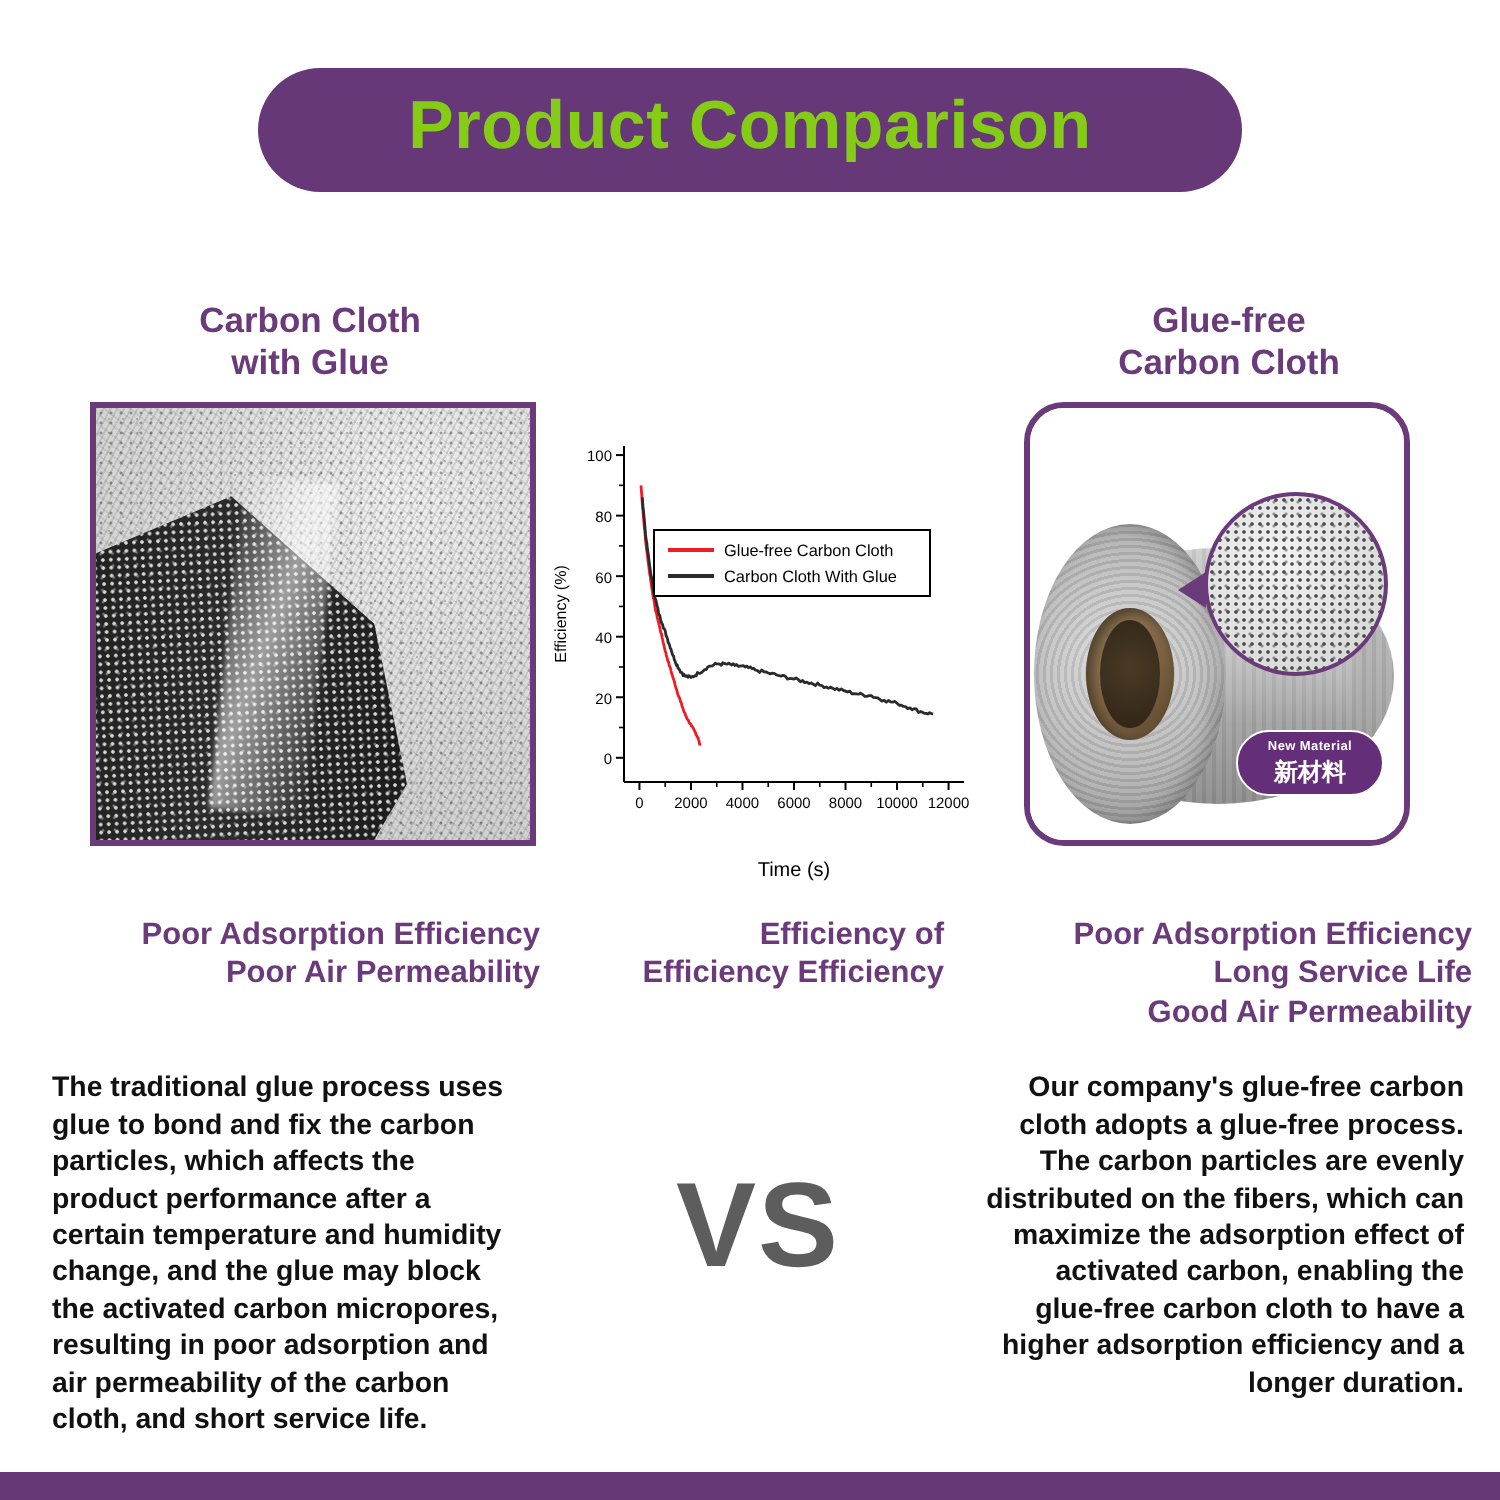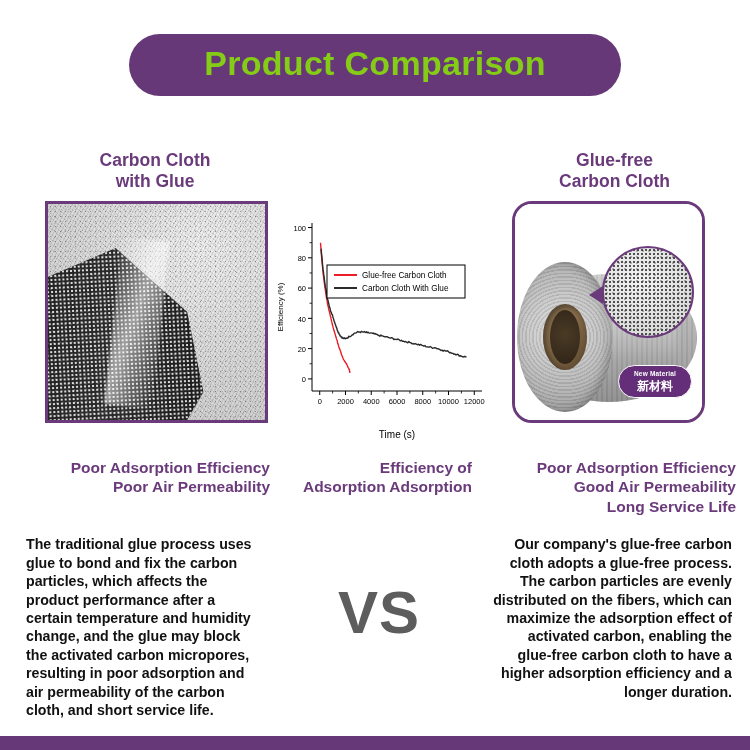--- a/index.html
+++ b/index.html
@@ -329,27 +329,27 @@
     </svg>
 </div>
 
 <div class="sub-head left">
   <div>Poor Adsorption Efficiency</div>
   <div>Poor Air Permeability</div>
 </div>
 
 <div class="sub-head center">
   <div>Efficiency of</div>
-  <div>Adsorption Adsorption</div>
+  <div>Efficiency Efficiency</div>
 </div>
 
 <div class="sub-head right">
   <div>Poor Adsorption Efficiency</div>
+  <div>Long Service Life</div>
   <div>Good Air Permeability</div>
-  <div>Long Service Life</div>
 </div>
 
 <p class="body-text left">The traditional glue process uses glue to bond and fix the carbon particles, which affects the product performance after a certain temperature and humidity change, and the glue may block the activated carbon micropores, resulting in poor adsorption and air permeability of the carbon cloth, and short service life.</p>
 <p class="body-text right">Our company's glue-free carbon cloth adopts a glue-free process. The carbon particles are evenly distributed on the fibers, which can maximize the adsorption effect of activated carbon, enabling the glue-free carbon cloth to have a higher adsorption efficiency and a longer duration.</p>
 
 <div class="vs">VS</div>
 
 <div class="bottom-bar"></div>
 
 </body></html>

